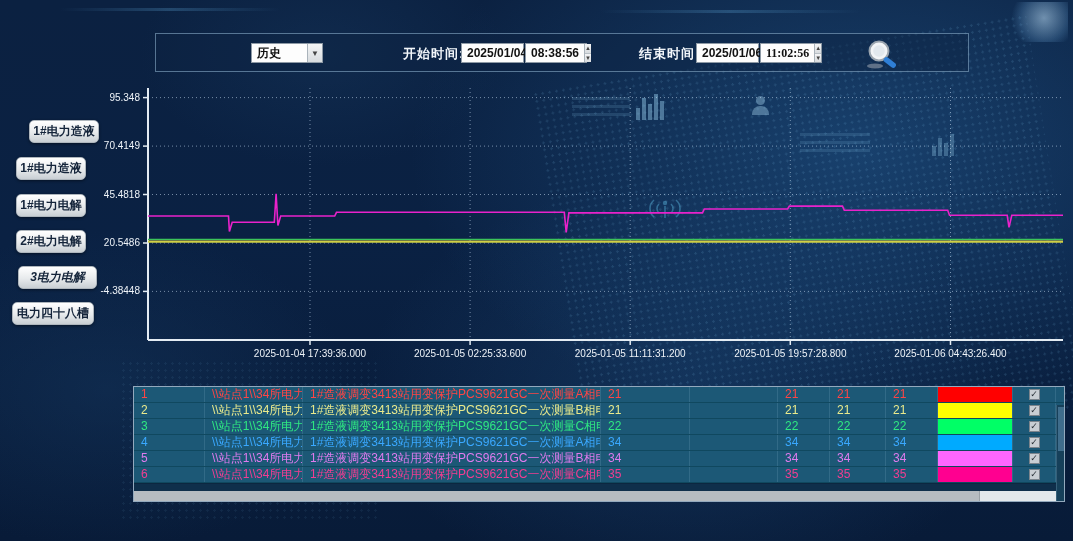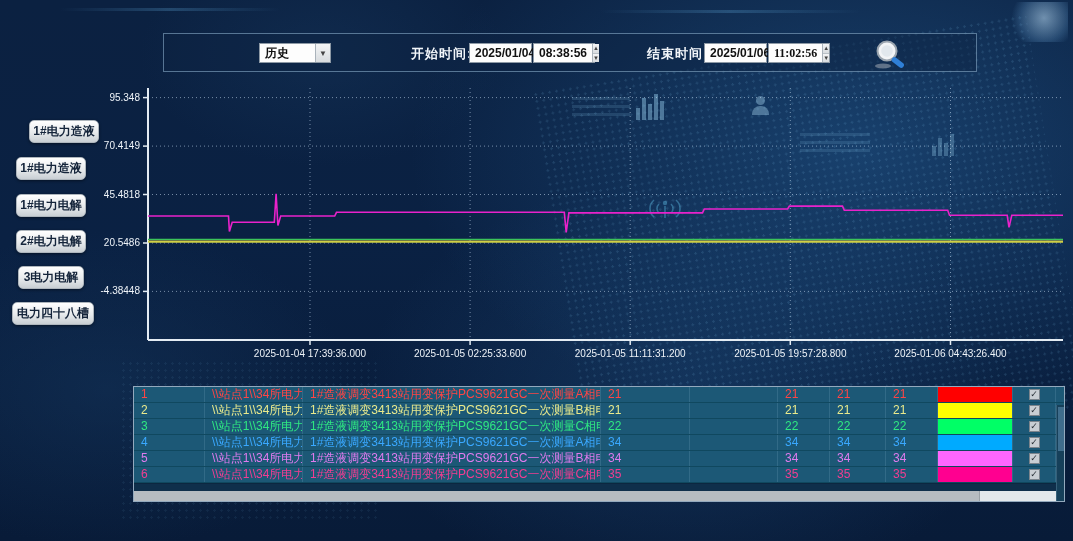--- a/index.html
+++ b/index.html
@@ -24,21 +24,21 @@
   .deco-text { position:absolute; width:58px; height:24px; opacity:.55;
     background:repeating-linear-gradient(0deg, rgba(130,190,225,.30) 0 3px, transparent 3px 8px); }
   .deco-person { position:absolute; opacity:.5; }
   .deco-person .head { width:9px; height:9px; border-radius:50%; background:rgba(165,210,238,.8); margin:0 auto 1px; }
   .deco-person .bodyp { width:17px; height:9px; border-radius:8px 8px 0 0; background:rgba(165,210,238,.8); }
   .glow-cluster { position:absolute; left:1008px; top:2px; width:60px; height:40px;
     background:radial-gradient(circle at 60% 40%, rgba(190,225,250,.55), rgba(120,180,230,.2) 55%, transparent 75%); }
   .antenna { position:absolute; opacity:.6; }
   
   .toolbar { position:absolute; left:155px; top:33px; width:814px; height:39px;
-    border:1px solid rgba(150,185,215,.55); background:rgba(13,35,66,.45);margin-left:8px; }
+    border:1px solid rgba(150,185,215,.55); background:rgba(13,35,66,.45); }
   .toolbar .lbl { position:absolute; top:11px; color:#f2f6fa; font-size:13px; font-weight:bold; letter-spacing:1px; }
   .combo { position:absolute; height:20px; background:#fdfdfd; border:1px solid #8d99a5; display:flex; align-items:center; }
   .combo .val { flex:1; padding:0 5px; font-size:12px; color:#111; white-space:nowrap; font-weight:bold; }
   .combo .arrow { width:15px; height:100%; border-left:1px solid #aab3bb; background:linear-gradient(#f4f5f6,#d8dcdf);
     display:flex; align-items:center; justify-content:center; font-size:8px; color:#444; }
   .spin { width:13px; height:100%; border-left:1px solid #aab3bb; display:flex; flex-direction:column; }
   .spin span { flex:1; display:flex; align-items:center; justify-content:center; font-size:6px; color:#444; background:linear-gradient(#f4f5f6,#d8dcdf); }
   .spin span:first-child { border-bottom:1px solid #b9c0c6; }
   .searchbtn { position:absolute; left:862px; top:6px; width:40px; height:30px; cursor:pointer; }
   
@@ -150,21 +150,21 @@
         <rect x="22" y="16" width="14" height="5.5" rx="2.7" transform="rotate(38 22 16)" fill="#2f7fd6"></rect>
       </svg>
     </div>
   </div>
 
   <div id="sidebar">
       <div class="side-btn" style="top: 120px; left: 16px; width: 70px; margin-left: 13px;">1#电力造液</div>
       <div class="side-btn" style="top: 157px; left: 16px; width: 70px;">1#电力造液</div>
       <div class="side-btn" style="top: 194px; left: 16px; width: 70px;">1#电力电解</div>
       <div class="side-btn" style="top: 230px; left: 16px; width: 70px;">2#电力电解</div>
-      <div class="side-btn" style="top: 266px; left: 18px; width: 66px;">3电力电解</div>
+      <div class="side-btn" style="top: 266px; left: 18px; width: 79px; font-style: italic;">3电力电解</div>
       <div class="side-btn" style="top: 302px; left: 12px; width: 82px;">电力四十八槽</div>
     </div>
 
   <div class="chart-wrap">
     <svg id="chart-svg" width="988" height="285">
         <line class="grid" x1="63" y1="14.6" x2="978" y2="14.6"></line>
         <line class="tick" x1="58" y1="14.6" x2="63" y2="14.6"></line>
         <text class="ylab" x="55" y="17.6">95.348</text>
         <line class="grid" x1="63" y1="63.1" x2="978" y2="63.1"></line>
         <line class="tick" x1="58" y1="63.1" x2="63" y2="63.1"></line>

